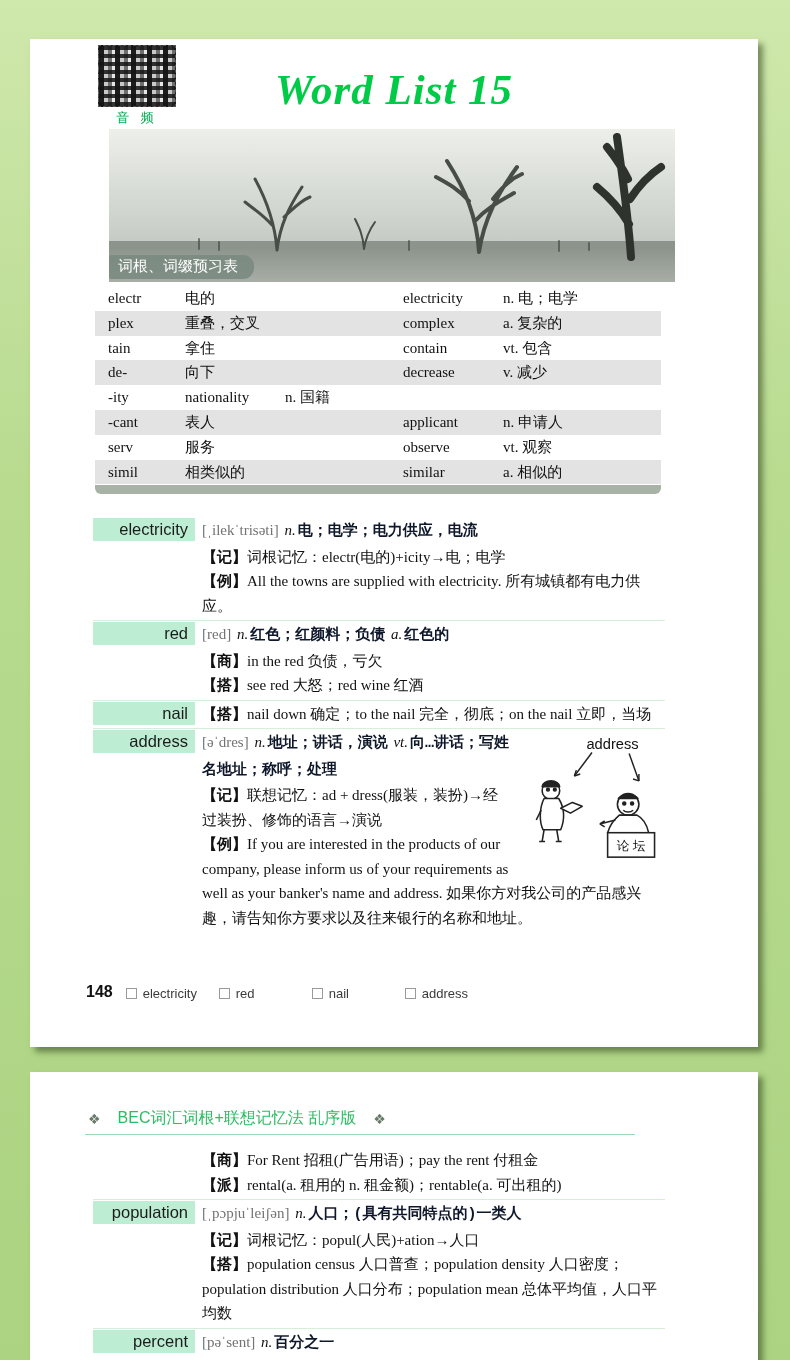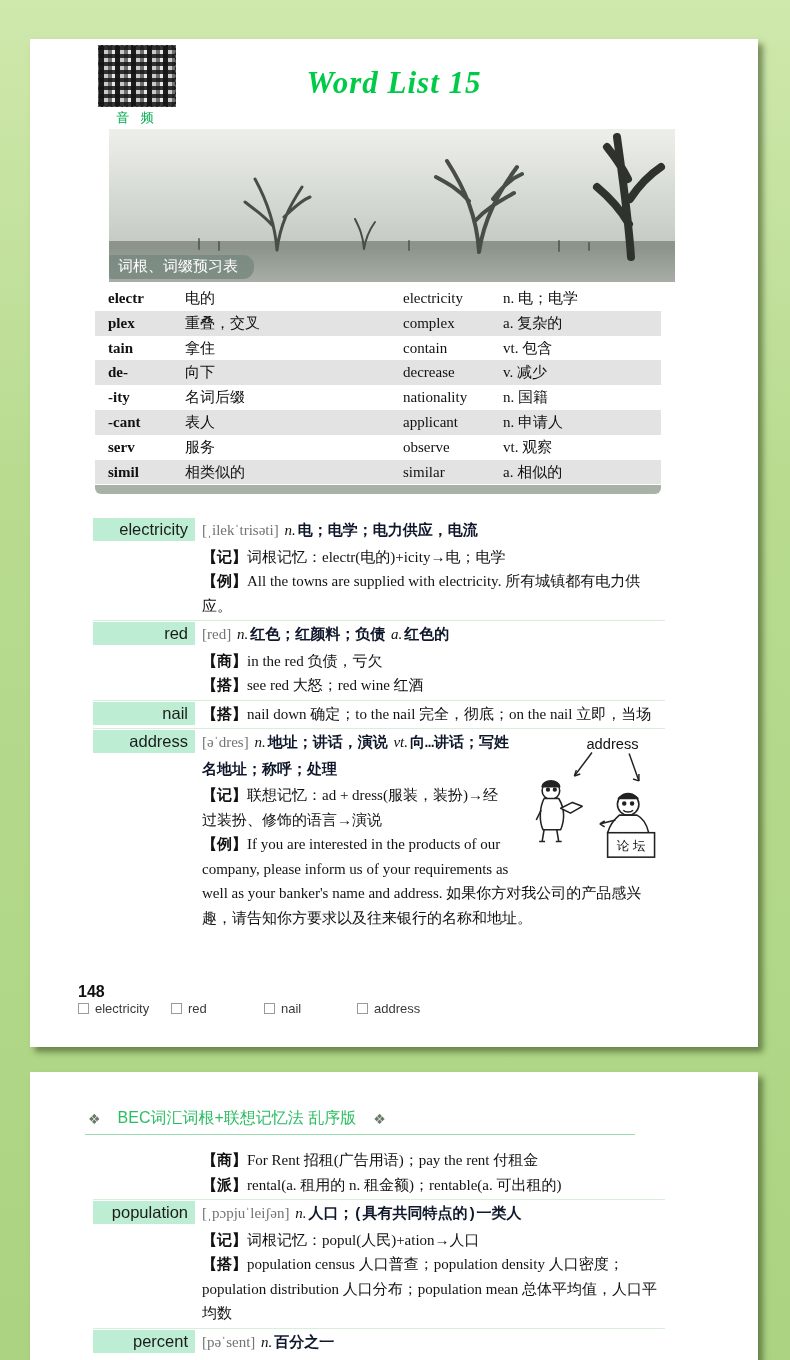--- a/index.html
+++ b/index.html
@@ -23,38 +23,38 @@
       repeating-linear-gradient(0deg,rgba(20,20,20,.85) 0 4px,rgba(255,255,255,0) 4px 8px),
       repeating-linear-gradient(90deg,#1c1c1c 0 5px,#c9c9c9 5px 9px,#6e6e6e 9px 13px,#e8e8e8 13px 16px);
   }
   .audio-label{
     position:absolute;left:60px;top:70px;width:94px;text-align:center;
     font-family:"Liberation Sans",sans-serif;font-size:13px;color:#00a94f;letter-spacing:4px;
   }
   .wl-title{
     position:absolute;left:0;right:0;top:26px;text-align:center;
     font-family:"Liberation Serif",serif;font-style:italic;font-weight:bold;
-    font-size:31px;color:#00cb47;letter-spacing:1px;
+    font-size:43px;color:#00cb47;letter-spacing:1px;
   }
 
   
   .photo{position:absolute;left:79px;top:90px;width:566px;height:153px;overflow:hidden;}
   .photo svg{display:block;width:100%;height:100%;}
   .photo-caption{
     position:absolute;left:0;bottom:3px;
     background:rgba(122,138,128,.88);color:#fff;
     font-family:"Liberation Sans",sans-serif;font-size:15px;
     padding:2px 16px 3px 9px;border-radius:2px 11px 11px 2px;
   }
 
   
   .roots-table{position:absolute;left:65px;top:247px;width:566px;}
   .t-rows .t-row{display:flex;height:24.8px;line-height:24.8px;font-size:15px;}
   .t-rows .t-row:nth-of-type(even){background:#e3e3e3;}
-  .t-root{width:77px;padding-left:13px;font-weight:bold;flex-shrink:0;}
+  .t-root{width:77px;padding-left:13px;font-weight:normal;flex-shrink:0;}
   .t-meaning{width:218px;flex-shrink:0;}
   .t-word{width:100px;flex-shrink:0;}
   .t-def{flex:1;}
   .table-bottom-bar{height:9px;background:#a9b2a6;border-radius:0 0 6px 6px;margin-top:1px;}
 
   
   .entries{position:absolute;left:63px;width:572px;}
   #p1-entries{top:478px;}
   .entry{display:flex;align-items:flex-start;padding:1px 0 2px 0;}
   .entry + .entry, .sep-top{border-top:1px solid #d6eeda;}
@@ -69,23 +69,22 @@
   .pos{font-style:italic;padding:0 2px;}
   .gdef{color:#0f172a;font-weight:700;font-family:Liberation Mono, monospace;}
   .eline .tag{font-weight:600;}
   .cont-lines{margin-left:109px;font-size:15px;line-height:24.7px;}
 
   
   .cartoon{float:right;width:148px;height:132px;margin:2px 0 2px 6px;}
 
   
   .p1-footer{
-    position:absolute;left:48px;top:944px;display:flex;align-items:flex-start;
+    position:absolute;left:56px;top:944px;display:flex;align-items:flex-end;
     font-family:"Liberation Sans",sans-serif;
-    flex-direction:column;
   }
   .pagenum{font-size:16px;font-weight:bold;color:#111;margin-right:13px;}
   .fw{width:93px;display:flex;align-items:center;font-size:13px;color:#3a3a3a;}
   .cb{width:9px;height:9px;border:1px solid #9a9a9a;margin-right:6px;flex-shrink:0;}
 
   
   .p2-header{
     position:absolute;left:58px;top:36px;display:flex;align-items:center;gap:17px;
     font-family:"Liberation Sans",sans-serif;font-size:16px;color:#2bbd63;
   }
@@ -158,21 +157,20 @@
 
         <div class="t-row">
           <span class="t-root">de-</span>
           <span class="t-meaning">向下</span>
           <span class="t-word">decrease</span>
           <span class="t-def">v. 减少</span>
         </div>
 
         <div class="t-row">
           <span class="t-root">-ity</span>
-          <span class="t-meaning">名词后缀</span>
           <span class="t-word">nationality</span>
           <span class="t-def">n. 国籍</span>
         </div>
 
         <div class="t-row">
           <span class="t-root">-cant</span>
           <span class="t-meaning">表人</span>
           <span class="t-word">applicant</span>
           <span class="t-def">n. 申请人</span>
         </div>

